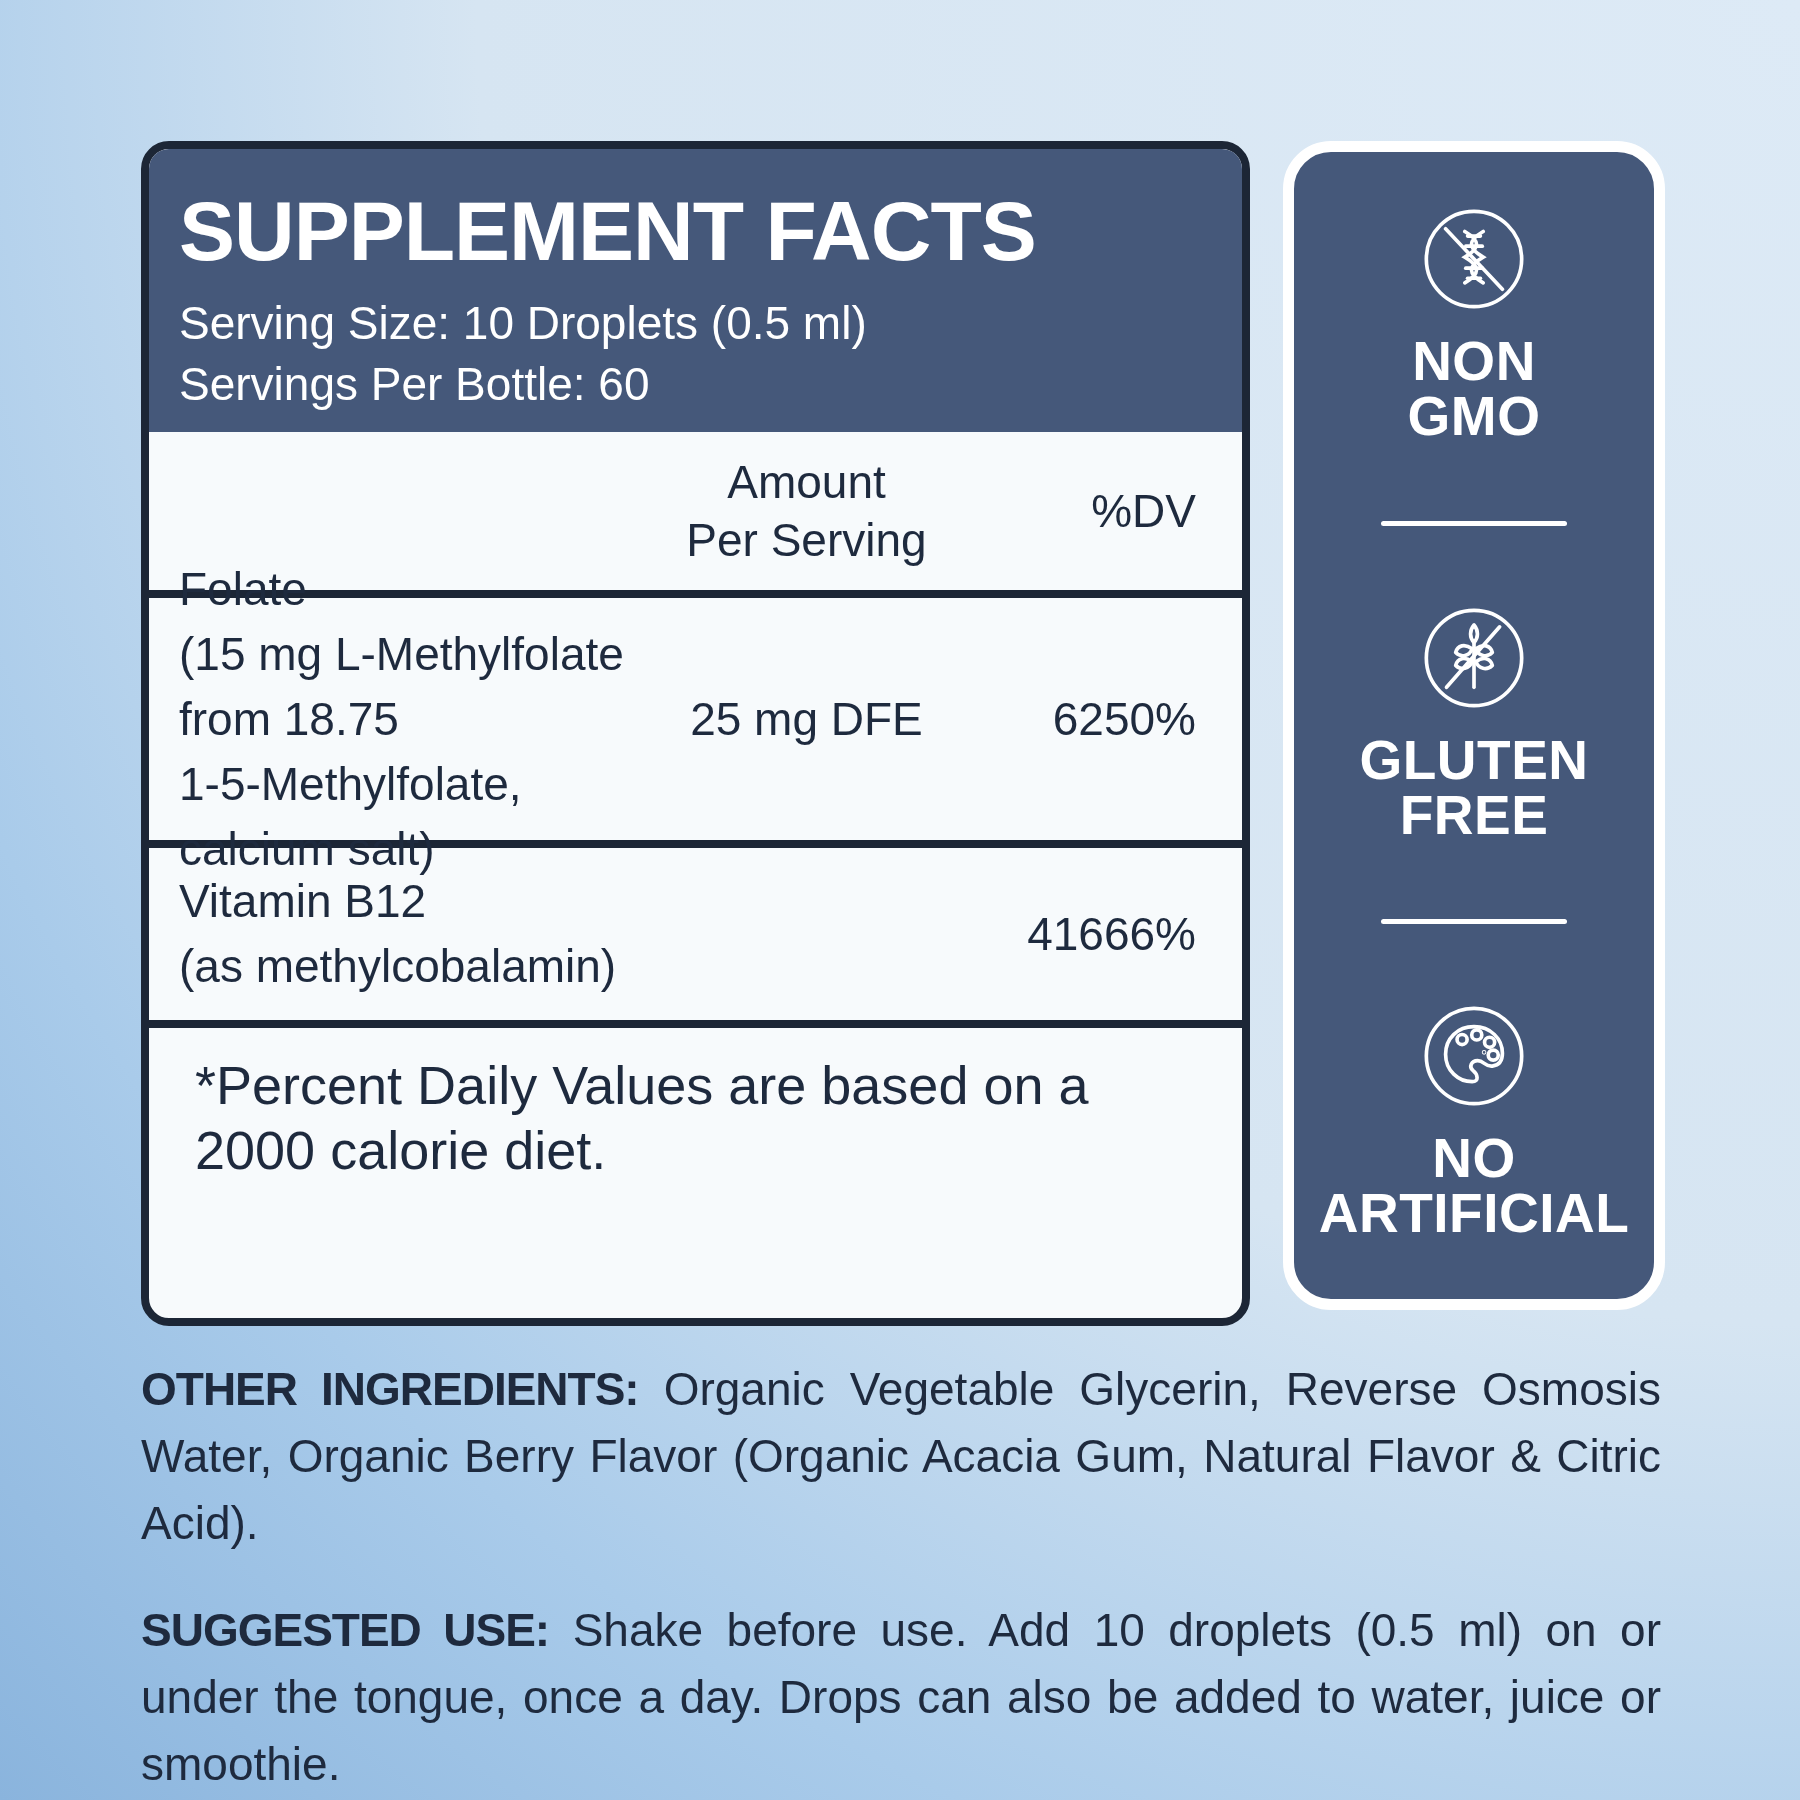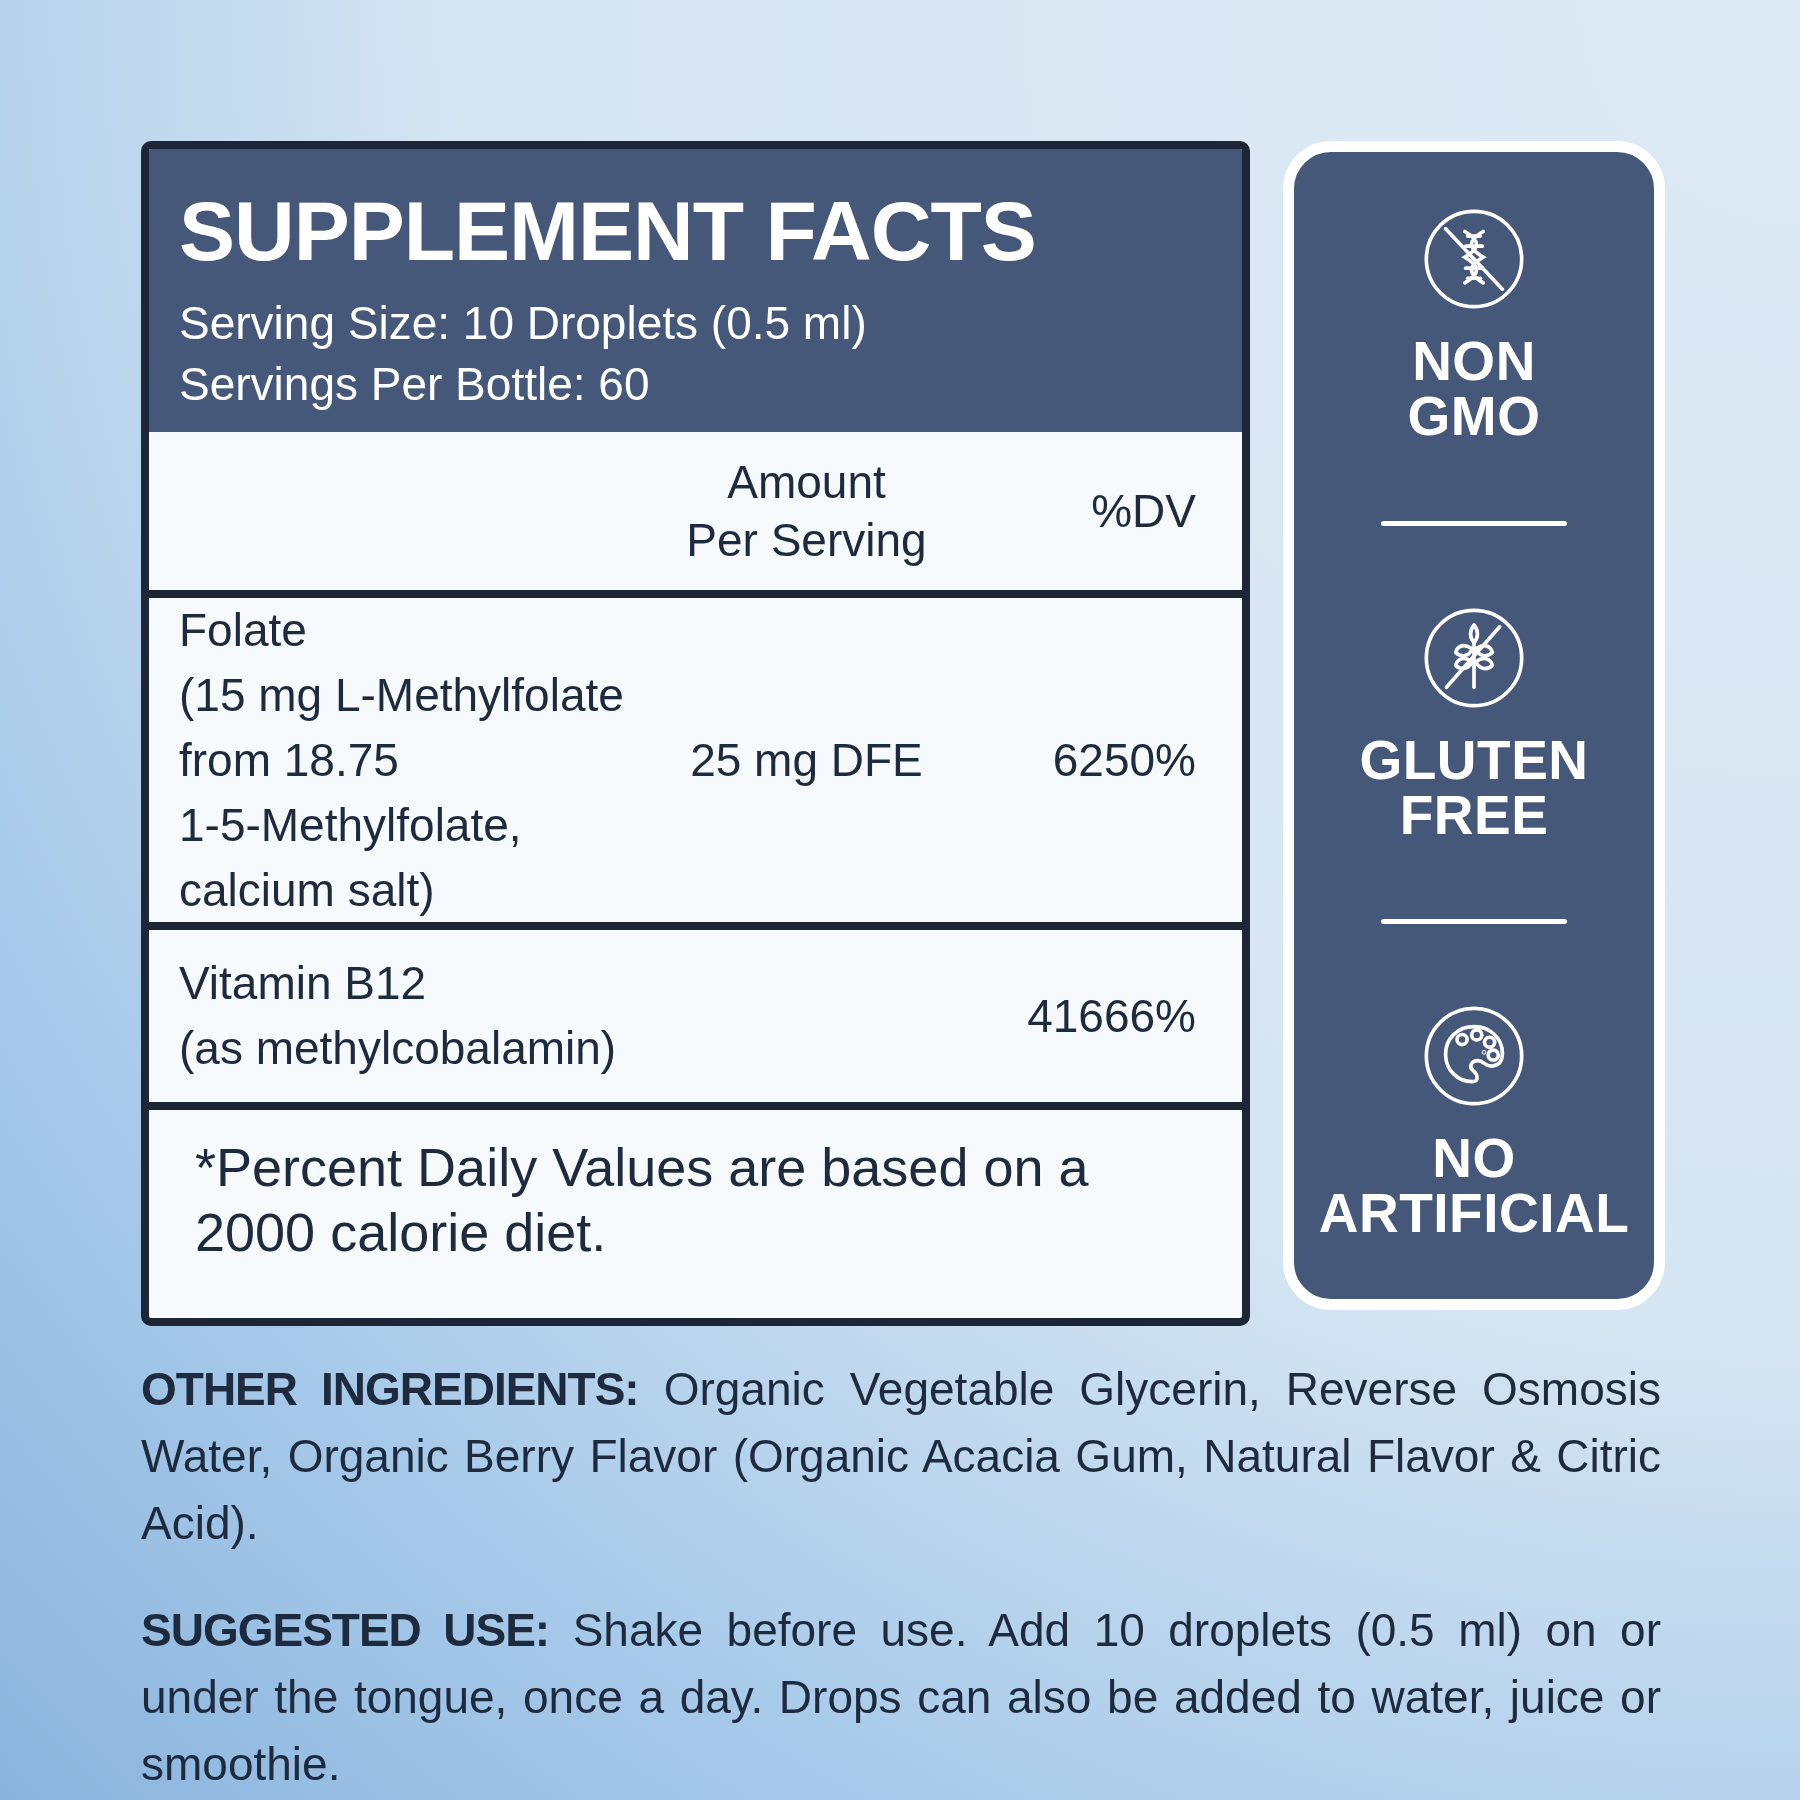--- a/index.html
+++ b/index.html
@@ -8,35 +8,35 @@
     position:relative;width:1800px;height:1800px;overflow:hidden;
     background:radial-gradient(circle at 100% 0%, var(--bg_light,#DDEAF6) 0%, #D6E5F2 52%, #A9CBEA 78%, var(--bg_deep,#8AB4DD) 100%);
   }
 
   
   .facts-panel{
     position:absolute;left:141px;top:141px;width:1093px;height:1169px;
     box-sizing:content-box;
     background:var(--table_bg,#F7FAFC);
     border:8px solid var(--outline,#1C2636);
-    border-radius:10px;overflow:hidden;
+    border-radius:28px;overflow:hidden;
     display:flex;flex-direction:column;
   }
   .facts-header{
     background:var(--panel_blue,#45587A);color:#fff;
     height:283px;box-sizing:border-box;
     padding:34px 20px 0 30px;flex:0 0 auto;
   }
   .facts-title{font-size:84px;font-weight:800;letter-spacing:-1px;line-height:96px;margin:0 0 14px 0;}
   .facts-sub{font-size:46px;font-weight:400;line-height:61px;margin:0;}
 
   .t-row{display:flex;align-items:center;box-sizing:border-box;border-bottom:8px solid var(--outline,#1C2636);color:var(--text_navy,#1E2A3E);}
   .t-row:last-child{border-bottom:none;}
   .row-colhead{height:166px;}
-  .row-folate{height:332px;}
+  .row-folate{height:250px;}
   .row-b12{height:180px;}
   .row-footnote{height:179px;}
   .cell-name{flex:1 1 auto;padding-left:30px;font-size:46px;line-height:65px;}
   .cell-amount{flex:0 0 355px;text-align:center;font-size:46px;line-height:58px;}
   .cell-dv{flex:0 0 258px;box-sizing:border-box;text-align:right;padding-right:46px;font-size:46px;line-height:58px;}
   .footnote-text{padding-left:46px;font-size:54px;line-height:65px;}
 
   
   .badge-panel{
     position:absolute;left:1283px;top:141px;width:382px;height:1169px;

